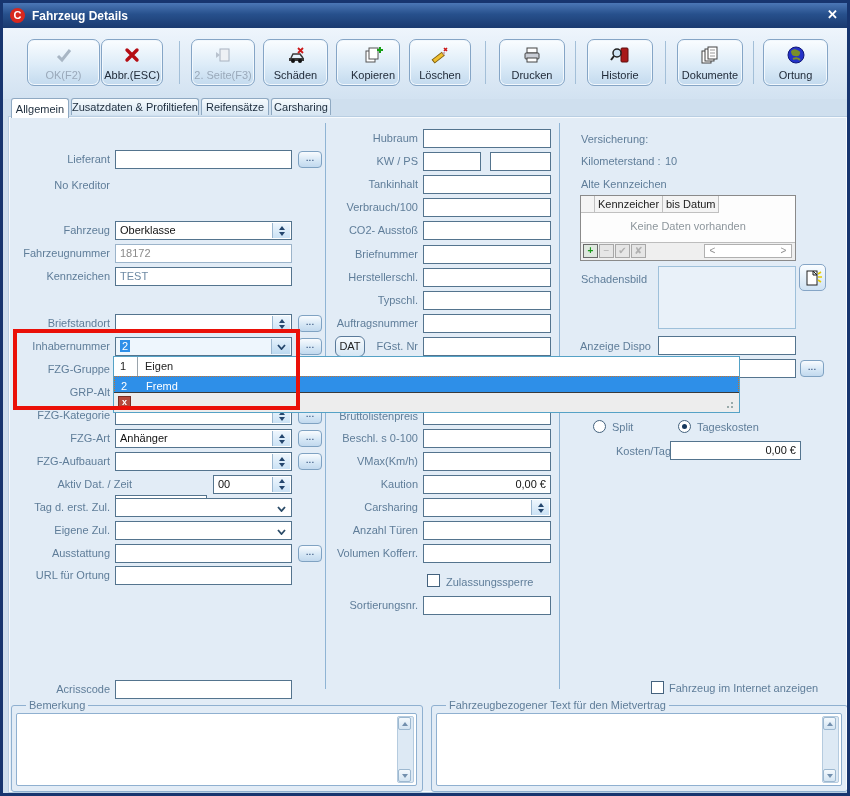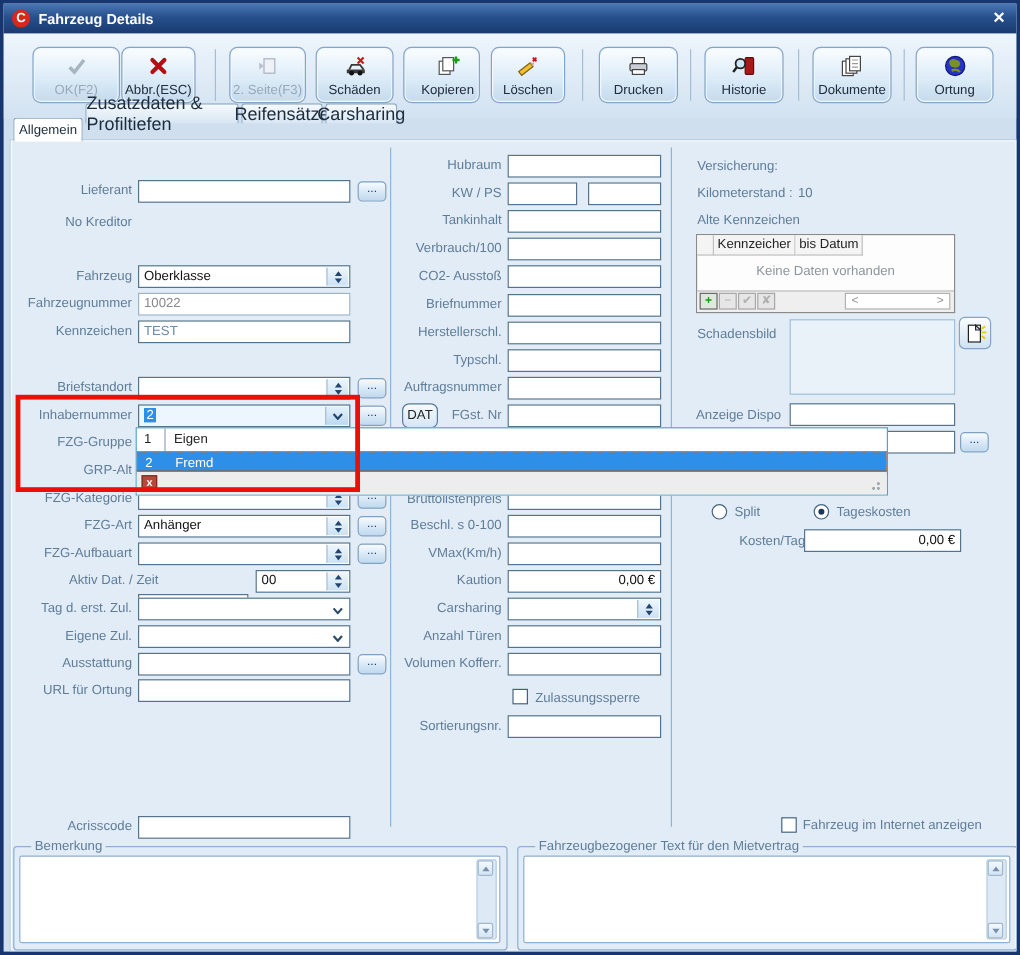--- a/index.html
+++ b/index.html
@@ -19,24 +19,24 @@
     background:linear-gradient(180deg,#eef5fc,#d2e2f1);}
   .tbtn{position:absolute;top:36px;height:47px;box-sizing:border-box;
     border:1px solid #85a5c6;border-radius:7px;
     background:linear-gradient(180deg,#fafdff 0%,#ddecf8 55%,#c3daee 100%);
     box-shadow:0 0 0 1px #f2f8fd inset;
     display:flex;flex-direction:column;align-items:center;justify-content:space-between;
     padding:5px 2px 4px;font-size:11px;color:#222c3a;white-space:nowrap;}
   .tbtn.dis{color:#9aa9ba;}
   .tsep{position:absolute;top:38px;height:43px;width:1px;background:#a3bfd8;}
   
-  .tab{position:absolute;top:83px;height:17px;box-sizing:border-box;
+  .tab{position:absolute;top:95px;height:17px;box-sizing:border-box;
     background:linear-gradient(180deg,#f5fafd,#d7e6f3);
     border:1px solid #8fa9c2;border-bottom:none;border-radius:3px 3px 0 0;
-    font-size:15px;color:#1c2c3c;display:flex;align-items:center;justify-content:center;z-index:2;}
+    font-size:11px;color:#1c2c3c;display:flex;align-items:center;justify-content:center;z-index:2;}
   .tab.active{top:95px;height:20px;background:#fff;z-index:4;font-size:11px;}
   .panel{position:absolute;left:6px;top:114px;width:838px;height:675px;box-sizing:border-box;
     background:#e2ecf6;border:1px solid #f8fbfe;box-shadow:0 0 0 1px #b9cee2;z-index:1;}
   .vdiv{position:absolute;width:1px;background:#8fb4d4;z-index:1;}
   
   .llbl{position:absolute;left:8px;width:99px;text-align:right;font-size:11px;color:#5f7d99;white-space:nowrap;z-index:2;}
   .mlbl{position:absolute;left:320px;width:95px;text-align:right;font-size:11px;color:#5f7d99;white-space:nowrap;z-index:2;}
   .rlbl{position:absolute;font-size:11px;color:#5f7d99;white-space:nowrap;z-index:2;}
   .inp{position:absolute;box-sizing:border-box;height:19px;background:#fff;border:1px solid #54748e;
     font-size:11px;color:#111;padding:2px 4px;overflow:hidden;white-space:nowrap;z-index:2;}
@@ -246,21 +246,21 @@
   <div class="inp" style="left:112px;top:218px;width:177px;">
     <span>Oberklasse</span>
     <span class="spin">
         <span class="tri up"></span>
         <span class="tri dn"></span>
       </span>
   </div>
 
   <div class="llbl" style="top:244px;">Fahrzeugnummer</div>
   <div class="inp dis" style="left:112px;top:241px;width:177px;">
-    <span>10022</span>
+    <span>18172</span>
   </div>
 
   <div class="llbl" style="top:267px;">Kennzeichen</div>
   <div class="inp muted" style="left:112px;top:264px;width:177px;">
     <span>TEST</span>
   </div>
 
   <div class="llbl" style="top:314px;">Briefstandort</div>
   <div class="inp" style="left:112px;top:311px;width:177px;">
     <span class="spin">

